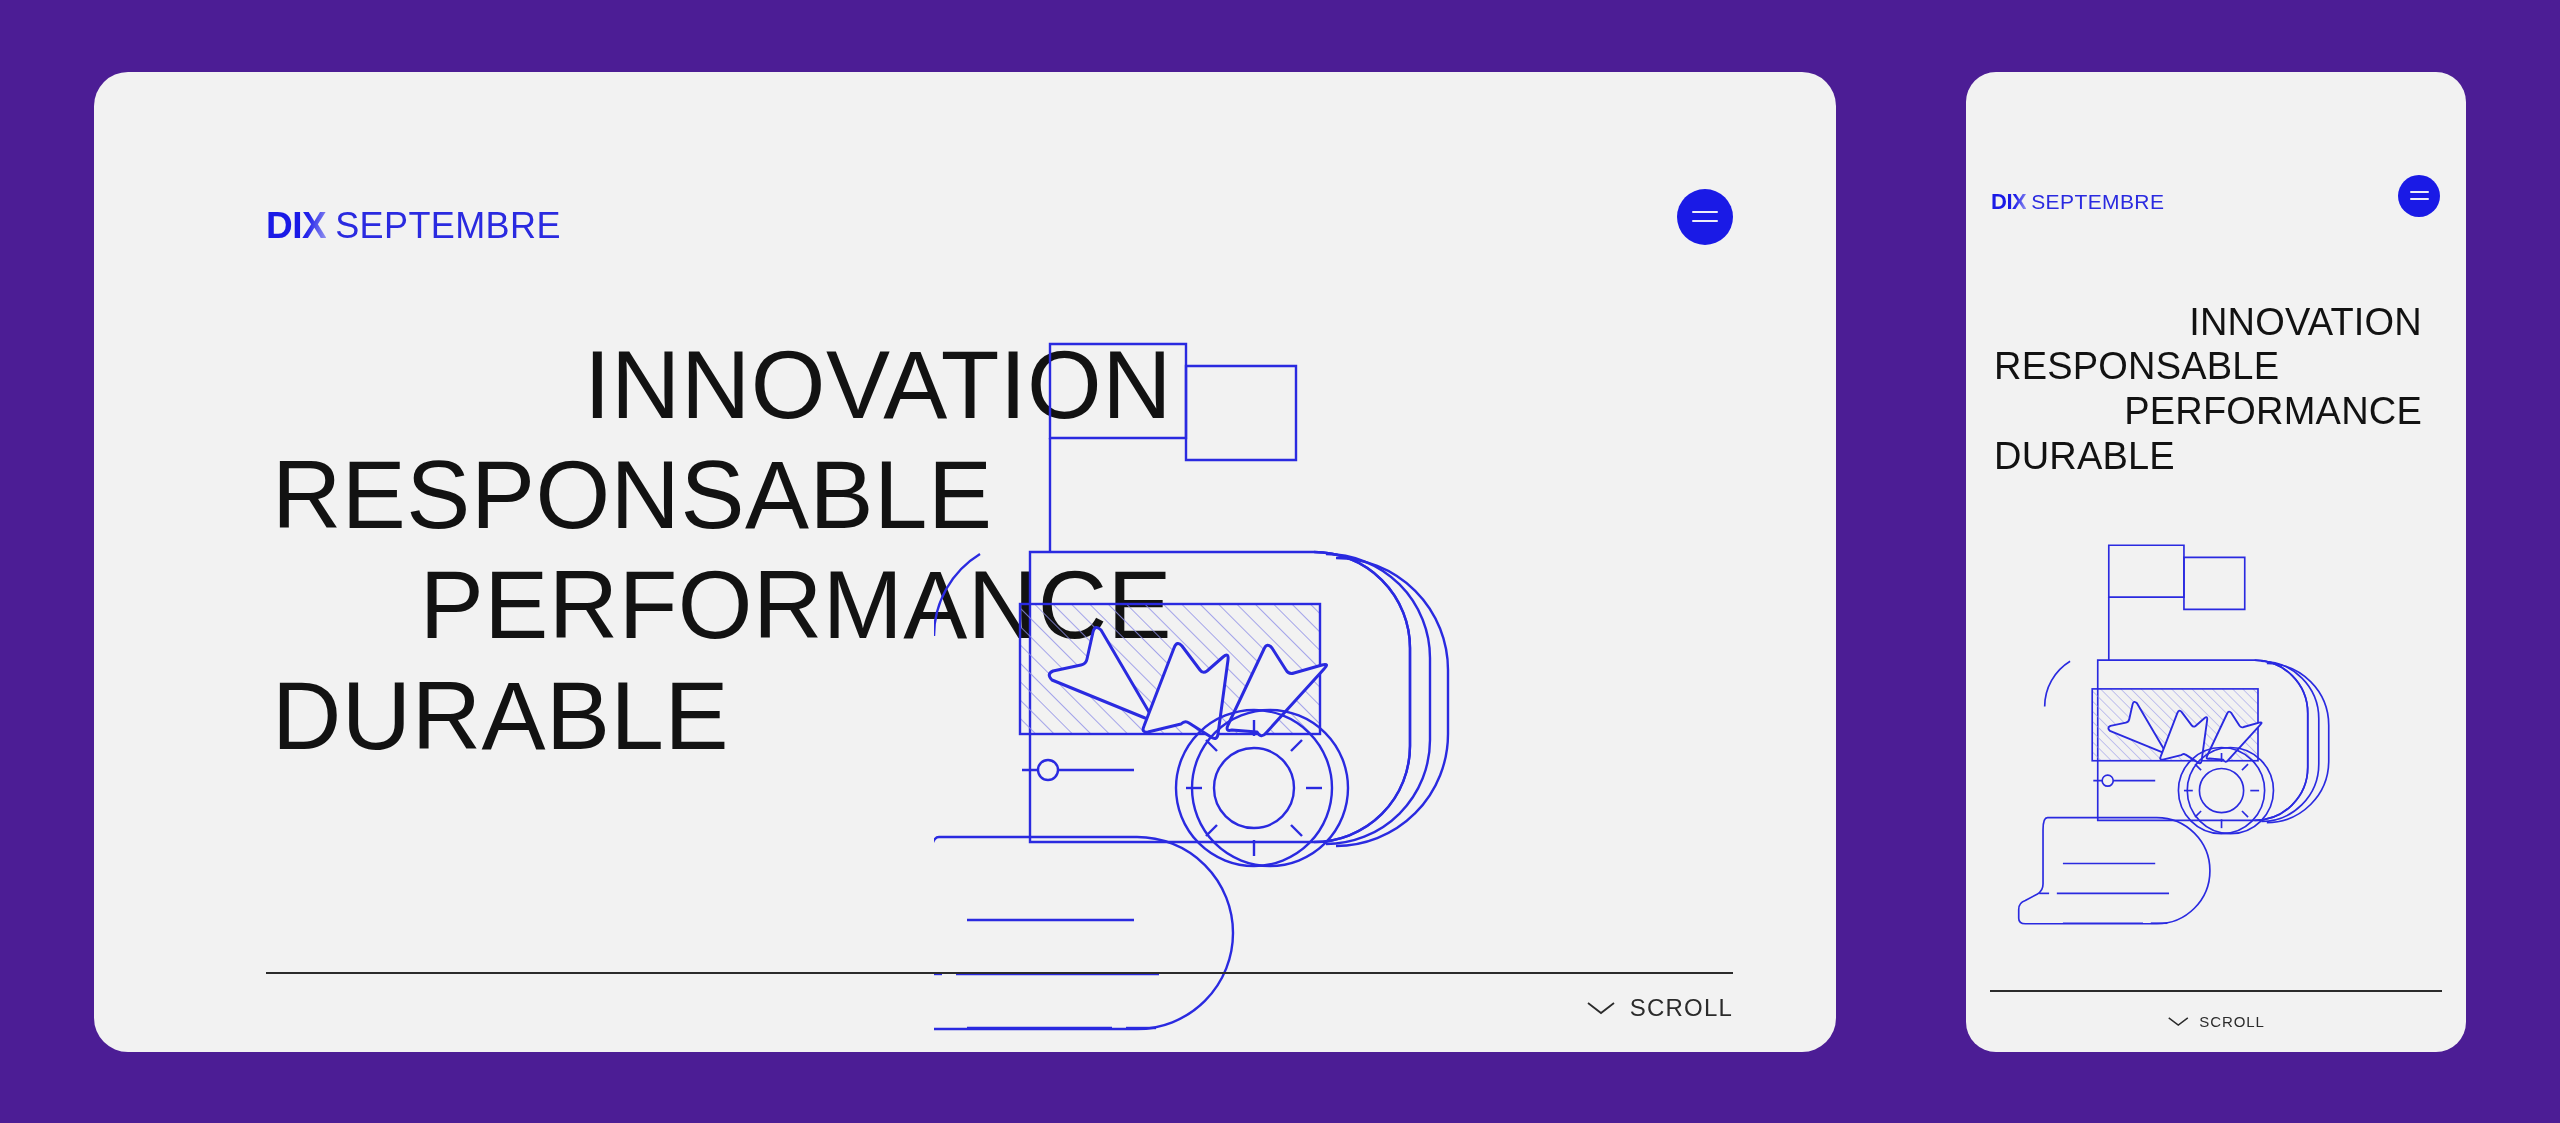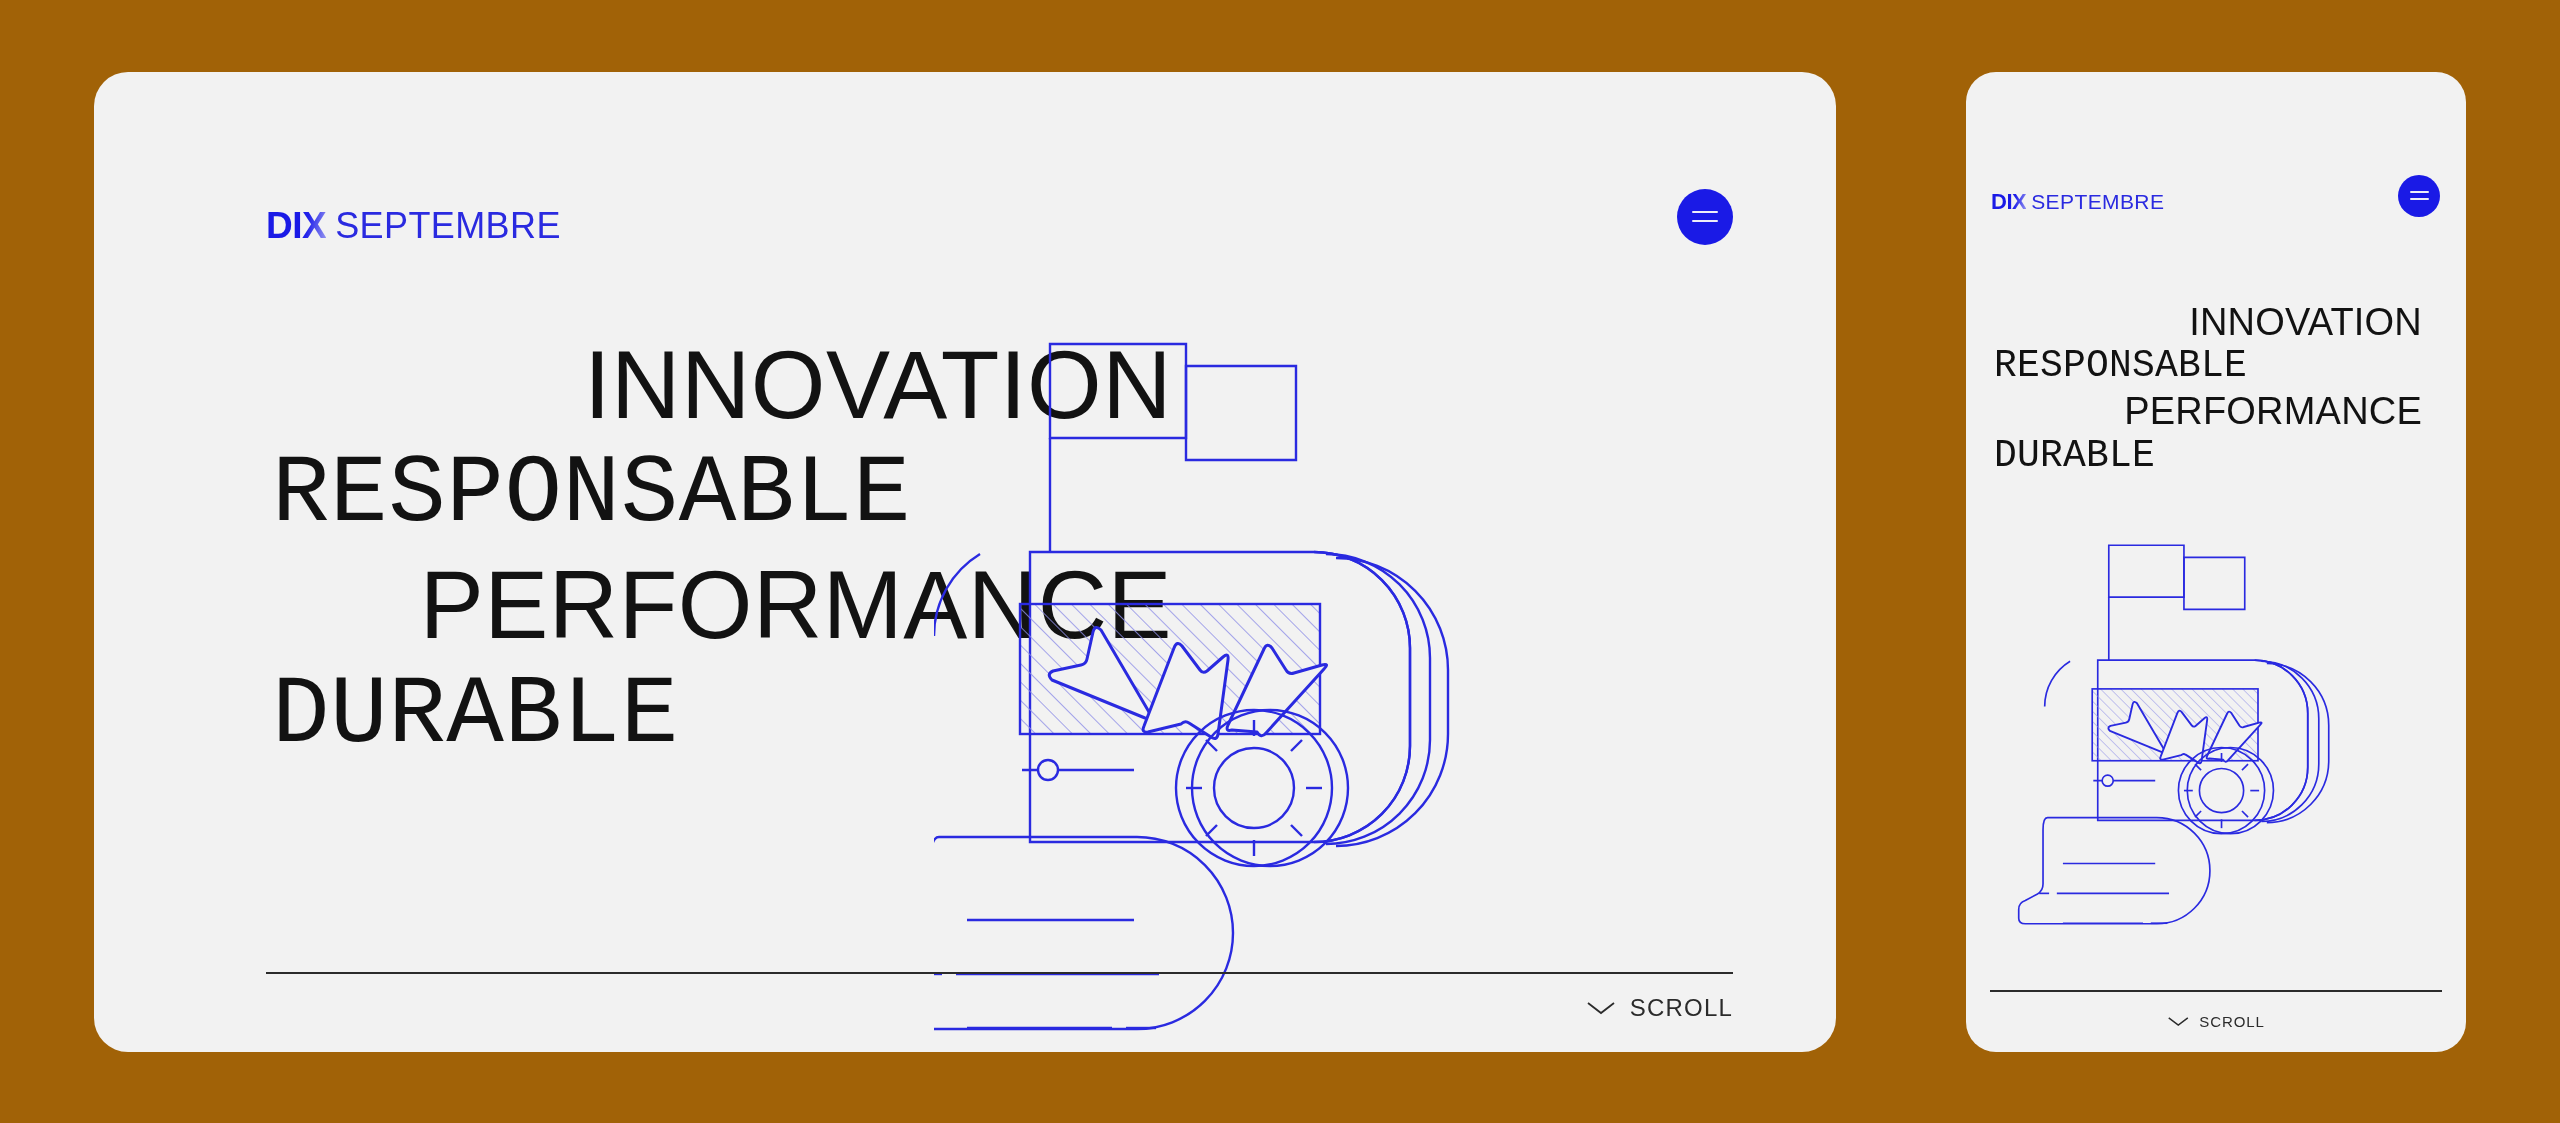--- a/index.html
+++ b/index.html
@@ -9,21 +9,21 @@
     height: 1123px;
     background: #ffffff;
     font-family: "Liberation Sans", sans-serif;
     overflow: hidden;
   }
 
   .stage {
     position: relative;
     width: 2560px;
     height: 1123px;
-    background: #a16207;
+    background: #4c1d95;
     display: flex;
     align-items: center;
     justify-content: center;
     gap: 130px;
   }
 
   
   .card {
     position: relative;
     background: #f2f2f2;
@@ -116,21 +116,21 @@
   }
   .headline--mobile {
     left: 28px;
     top: 228px;
     width: 428px;
     font-size: 38px;
     line-height: 1.18;
     letter-spacing: 0.2px;
   }
   .hl-line.align-right { text-align: right; }
-  .hl-line.align-left  { text-align: left; font-family: Liberation Mono, monospace; }
+  .hl-line.align-left  { text-align: left; }
 
   
   .illus {
     position: absolute;
     pointer-events: none;
   }
   .illus--desktop { left: 840px;  top: 230px; width: 620px; height: 760px; }
   .illus--mobile  { left: 10px;   top: 450px; width: 480px; height: 420px; }
 
   

